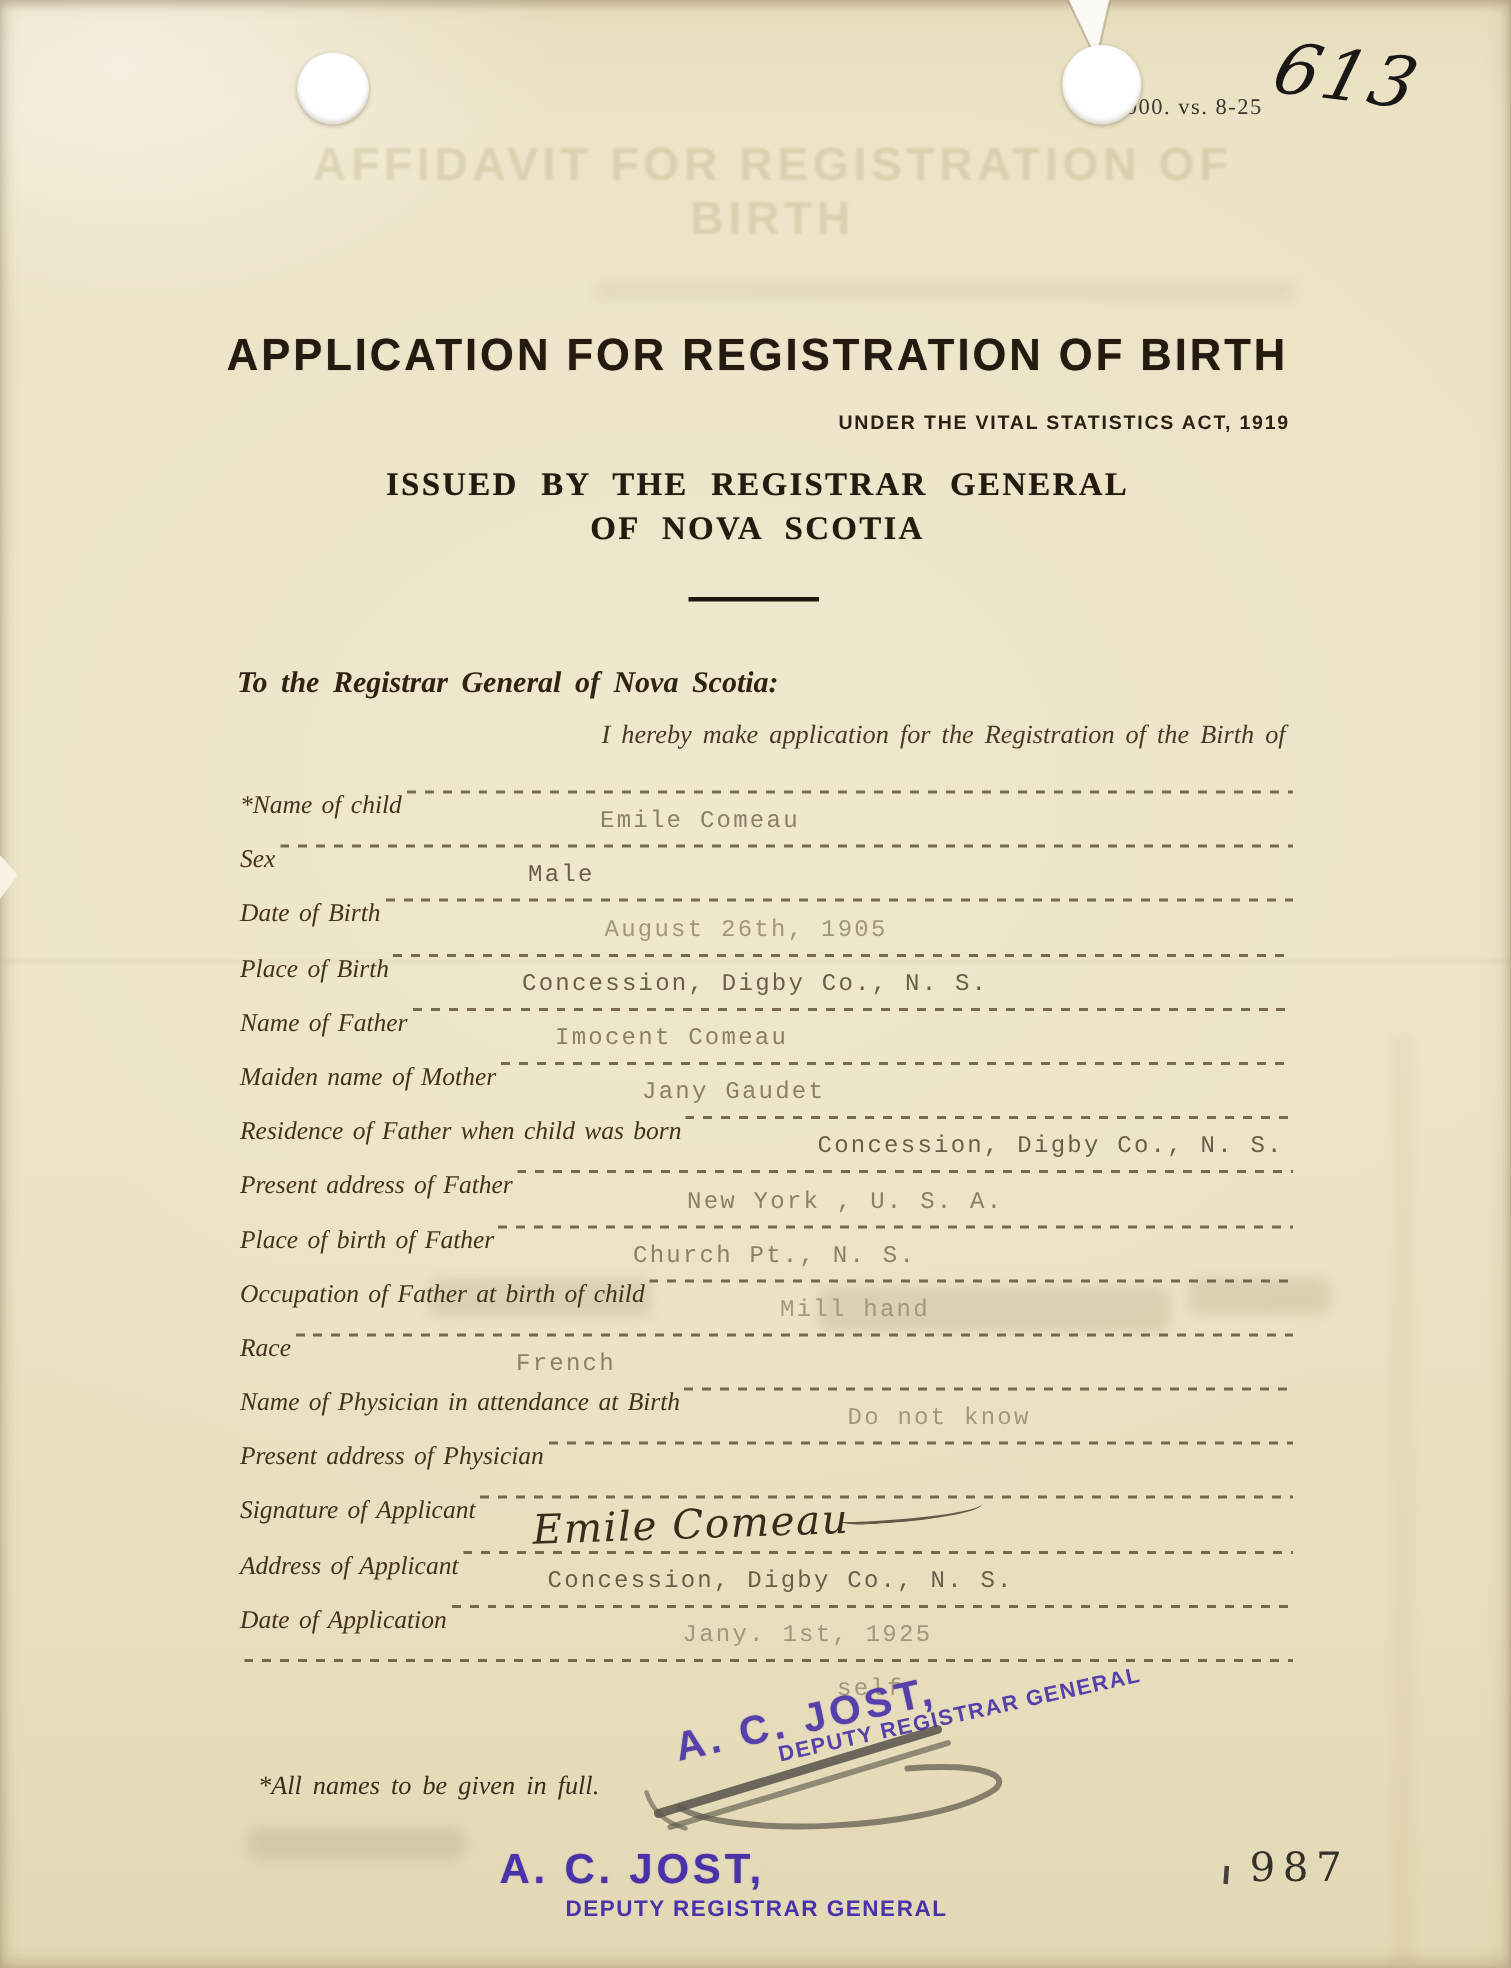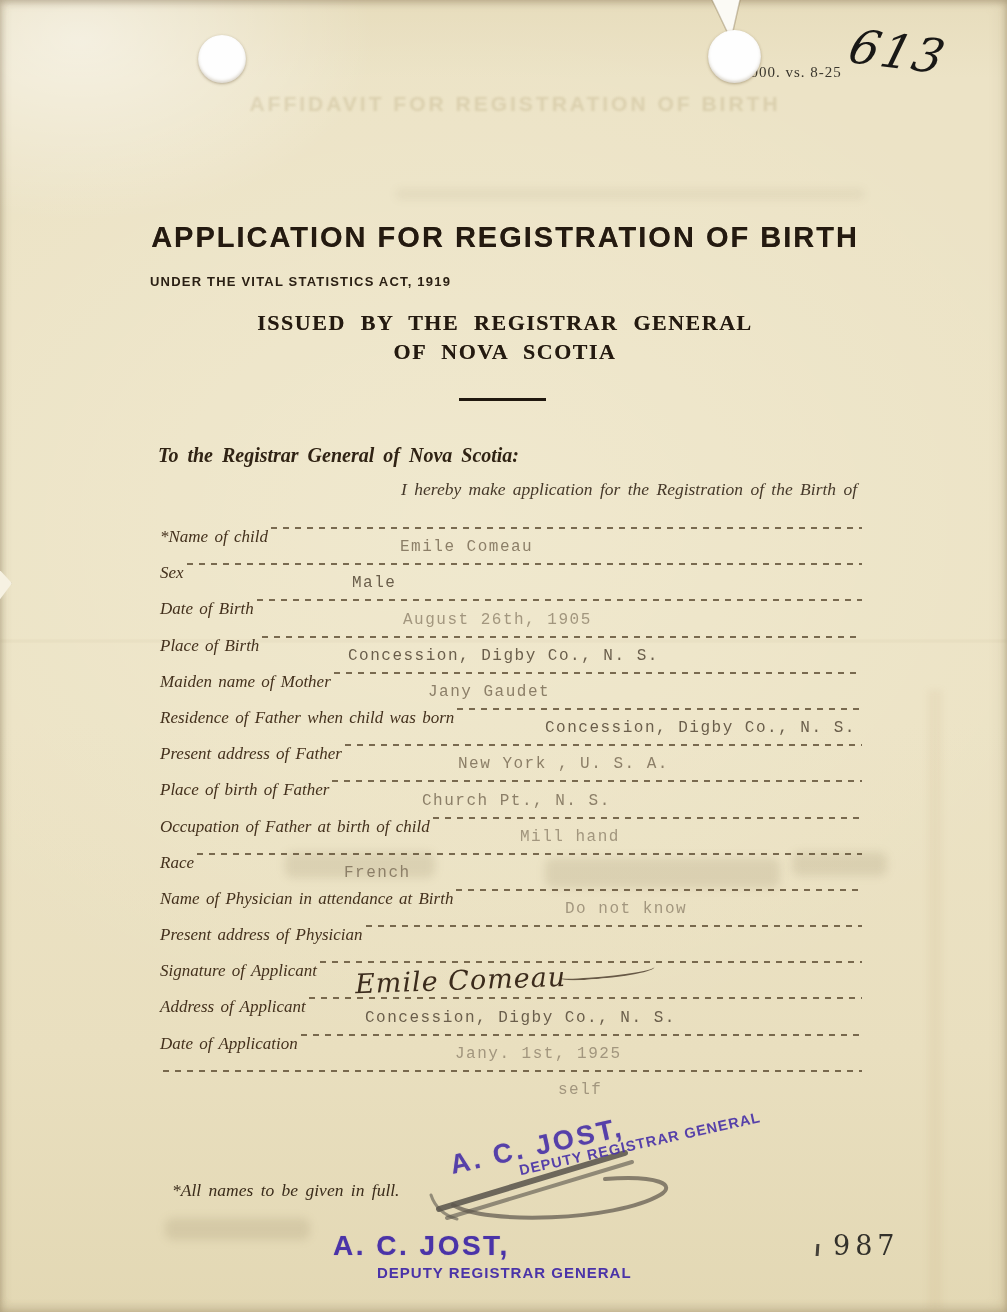--- a/index.html
+++ b/index.html
@@ -11,40 +11,40 @@
       radial-gradient(ellipse 900px 700px at 45% 40%, rgba(255,253,240,.20), transparent 75%),
       linear-gradient(180deg, #e7ddbd 0%, #ece3c6 6%, #ece3c5 55%, #e9dfbf 80%, #e3d8b4 100%);
     box-shadow: inset 0 3px 6px rgba(90,70,40,.22), inset 0 -4px 10px rgba(90,70,40,.14),
                 inset 4px 0 10px rgba(120,95,55,.10), inset -6px 0 14px rgba(150,120,80,.12);
   }
   .abs{position:absolute;}
   
   .ghost-title{
     left:170px; top:92px; width:690px; text-align:center;
     font-family:"Liberation Sans", sans-serif; font-weight:bold;
-    font-size:21px; letter-spacing:3px; color:rgba(150,128,74,.20);
+    font-size:31px; letter-spacing:3px; color:rgba(150,128,74,.20);
     filter:blur(.8px);
   }
   .smudge{background:rgba(110,92,55,.13); filter:blur(4px); border-radius:8px;}
   
   .form-code{left:742px; top:64px; font-size:15px; color:#3a362d; letter-spacing:1px;}
   .hw-number{
     left:850px; top:24px; font-size:47px; color:#191816;
     font-family:"DejaVu Serif", serif; font-style:italic;
     transform:rotate(7deg) skewX(-8deg); letter-spacing:2px;
   }
   
   .title{
     left:150px; top:221px; width:710px; text-align:center;
     font-family:"Liberation Sans", sans-serif; font-weight:bold;
     font-size:29px; letter-spacing:2px; color:#241a10;
     transform:scaleY(1.04); text-shadow:0 0 .6px rgba(36,26,16,.7);
   }
   .act-line{
-    left:150px; top:274px; width:710px; text-align:left;
+    left:150px; top:274px; width:710px; text-align:right;
     font-family:"Liberation Sans", sans-serif; font-weight:bold;
     font-size:13px; letter-spacing:1.2px; color:#2b2014;
   }
   .issued{
     left:150px; width:710px; text-align:center;
     font-weight:bold; font-size:22px; letter-spacing:1.5px; word-spacing:8px;
     color:#241a10; text-shadow:0 0 .5px rgba(36,26,16,.6);
   }
   .issued1{top:310px;} .issued2{top:339px;}
   .divider{left:459px; top:398px; width:87px; height:3px; background:#20180f;}
@@ -156,20 +156,25 @@
       <span class="flabel">Date of Birth</span>
         <span class="fdots"></span>
       <span class="fvalue light" style="--v:243px">August 26th, 1905</span>
     </div>
     <div class="frow">
       <span class="flabel">Place of Birth</span>
         <span class="fdots"></span>
       <span class="fvalue dark" style="--v:188px">Concession, Digby Co., N. S.</span>
     </div>
     <div class="frow">
+      <span class="flabel">Name of Father</span>
+        <span class="fdots"></span>
+      <span class="fvalue" style="--v:210px">Imocent Comeau</span>
+    </div>
+    <div class="frow">
       <span class="flabel">Maiden name of Mother</span>
         <span class="fdots"></span>
       <span class="fvalue" style="--v:268px">Jany Gaudet</span>
     </div>
     <div class="frow">
       <span class="flabel">Residence of Father when child was born</span>
         <span class="fdots"></span>
       <span class="fvalue dark" style="--v:385px">Concession, Digby Co., N. S.</span>
     </div>
     <div class="frow">

